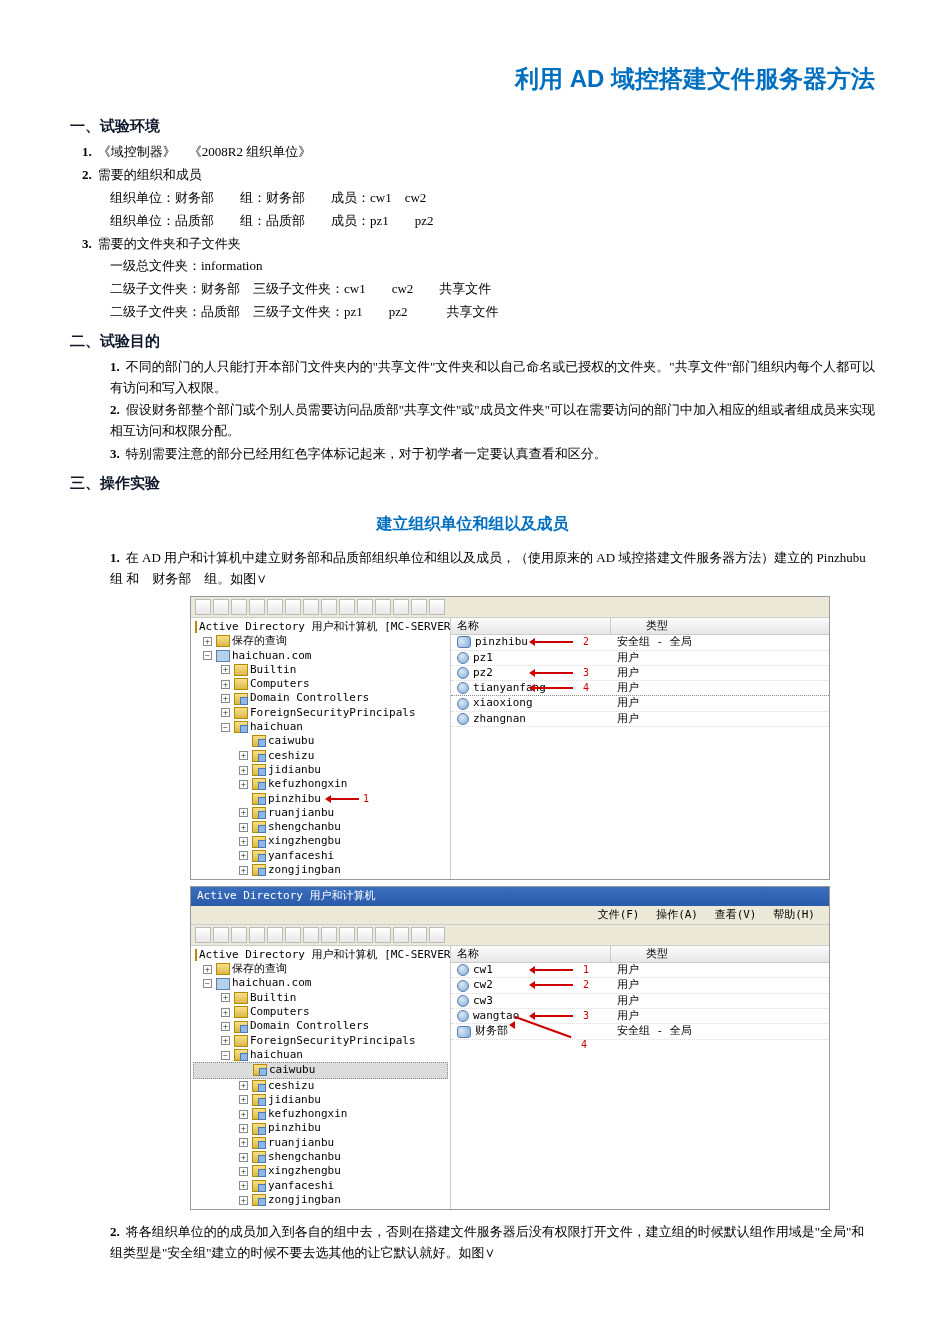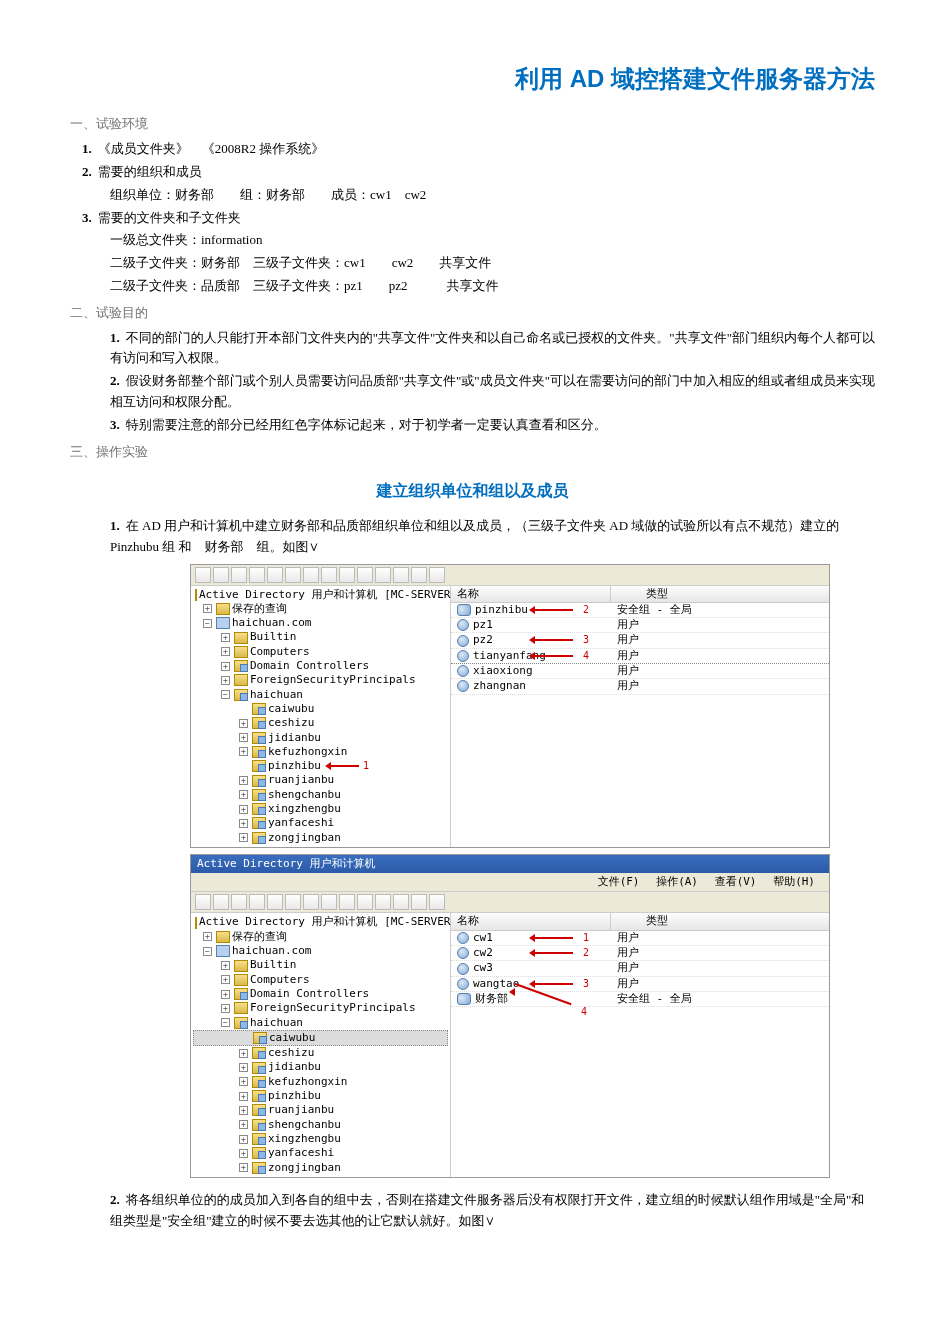--- a/index.html
+++ b/index.html
@@ -6,21 +6,21 @@
 body {
   background: #fff;
   font-family: "SimSun", "宋体", serif;
   font-size: 13px;
   color: #000;
   width: 945px;
   padding: 60px 70px 40px 70px;
   line-height: 1.6;
 }
 .title { text-align: right; color: #006fc0; font-size: 24px; font-weight: bold; font-family: "SimHei", "黑体", sans-serif; margin-bottom: 16px; }
-.sec-red { color: #737373; font-weight: normal; font-size: 13px; margin-top: 6px; margin-bottom: 4px; }
+.sec-red { color: #0f172a; font-weight: bold; font-size: 15px; margin-top: 6px; margin-bottom: 4px; }
 .sub-title { text-align: center; color: #006fc0; font-weight: bold; font-size: 16px; font-family: "SimHei", "黑体", sans-serif; margin: 16px 0 12px 0; }
 ol.main { list-style: none; padding-left: 12px; }
 ol.main > li { margin-bottom: 2px; }
 .num { font-weight: bold; margin-right: 6px; }
 .sub { padding-left: 28px; margin-top: 2px; margin-bottom: 2px; }
 .para { padding-left: 28px; margin-bottom: 6px; }
 .win {
   margin: 6px 0 6px 120px;
   width: 640px;
   border: 1px solid #999;
@@ -61,43 +61,44 @@
 .arrow-head { position:absolute; width:0;height:0; border-top:4px solid transparent; border-bottom:4px solid transparent; }
 .annot { color:#c00; font-size: 10px; position: absolute; }
 </style>
 </head>
 <body>
 
 <div class="title">利用 AD 域控搭建文件服务器方法</div>
 
 <div class="sec-red">一、试验环境</div>
 <ol class="main">
-  <li><span class="num">1.</span><span>《成员文件夹》　《2008R2 操作系统》</span></li>
+  <li><span class="num">1.</span><span>《域控制器》　《2008R2 组织单位》</span></li>
   <li><span class="num">2.</span><span>需要的组织和成员</span>
     <div class="sub">组织单位：财务部　　组：财务部　　成员：cw1　cw2</div>
+    <div class="sub">组织单位：品质部　　组：品质部　　成员：pz1　　pz2</div>
   </li>
   <li><span class="num">3.</span><span>需要的文件夹和子文件夹</span>
     <div class="sub">一级总文件夹：information</div>
     <div class="sub">二级子文件夹：财务部　三级子文件夹：cw1　　cw2　　共享文件</div>
     <div class="sub">二级子文件夹：品质部　三级子文件夹：pz1　　pz2　　　共享文件</div>
   </li>
 </ol>
 
 <div class="sec-red">二、试验目的</div>
 <ol class="main">
   <li class="para"><span class="num">1.</span><span>不同的部门的人只能打开本部门文件夹内的"共享文件"文件夹和以自己命名或已授权的文件夹。"共享文件"部门组织内每个人都可以有访问和写入权限。</span></li>
   <li class="para"><span class="num">2.</span><span>假设财务部整个部门或个别人员需要访问品质部"共享文件"或"成员文件夹"可以在需要访问的部门中加入相应的组或者组成员来实现相互访问和权限分配。</span></li>
   <li class="para"><span class="num">3.</span><span>特别需要注意的部分已经用红色字体标记起来，对于初学者一定要认真查看和区分。</span></li>
 </ol>
 
 <div class="sec-red">三、操作实验</div>
 <div class="sub-title">建立组织单位和组以及成员</div>
 
 <ol class="main">
-  <li class="para"><span class="num">1.</span><span>在 AD 用户和计算机中建立财务部和品质部组织单位和组以及成员，（三级子文件夹 AD 域做的试验所以有点不规范）建立的 Pinzhubu 组 和　财务部　组。如图∨</span></li>
+  <li class="para"><span class="num">1.</span><span>在 AD 用户和计算机中建立财务部和品质部组织单位和组以及成员，（使用原来的 AD 域控搭建文件服务器方法）建立的 Pinzhubu 组 和　财务部　组。如图∨</span></li>
 </ol>
 
 <div class="win">
   <div class="toolbar">
     <span class="tb-btn"></span>
       <span class="tb-btn"></span>
       <span class="tb-btn"></span>
       <span class="tb-btn"></span>
       <span class="tb-btn"></span>
       <span class="tb-btn"></span>

